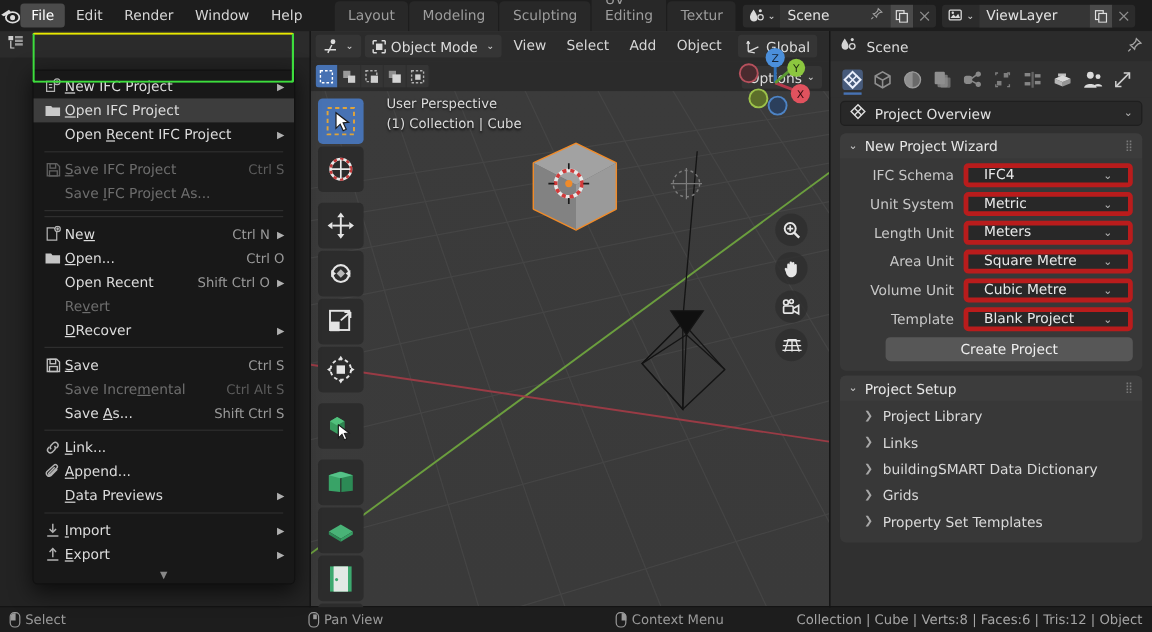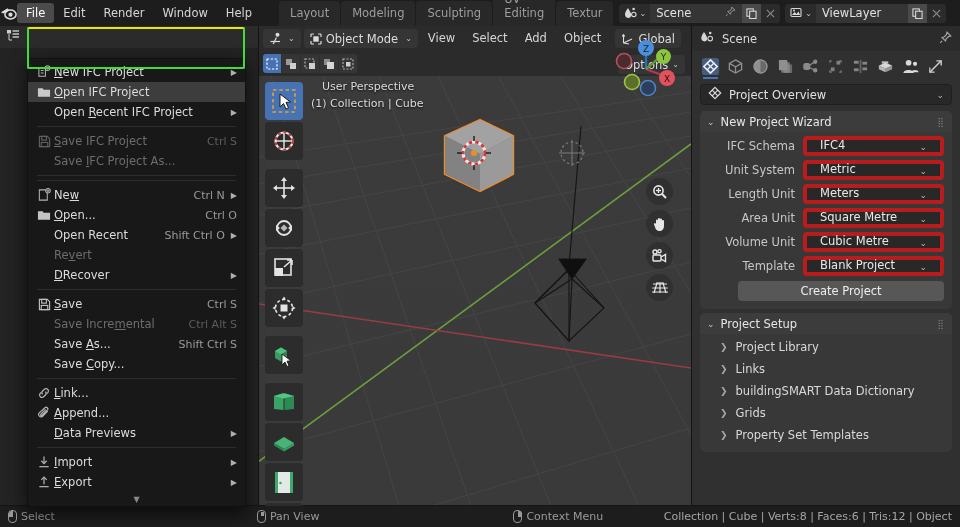--- a/index.html
+++ b/index.html
@@ -377,21 +377,21 @@
       </g>
 
       <g transform="translate(313,77)">
         <circle r="11" fill="none" stroke="#7c7c7c" stroke-width="1.2" stroke-dasharray="2.5 2.5"></circle>
         <line x1="-13" y1="0" x2="13" y2="0" stroke="#7c7c7c" stroke-width="1"></line>
         <line x1="0" y1="-13" x2="0" y2="13" stroke="#7c7c7c" stroke-width="1"></line>
       </g>
     </svg>
 
     <div class="vp-txt" style="left:63px;top:4px;">User Perspective</div>
-    <div class="vp-txt" style="left:52px;top:21px;">(1) Collection | Cube</div>
+    <div class="vp-txt" style="left:63px;top:21px;">(1) Collection | Cube</div>
   </div>
 
   <div id="tools">
     <div class="tool on">
       <svg width="26" height="26" viewBox="0 0 26 26">
         <rect x="2" y="2" width="22" height="22" fill="none" stroke="#e0a43a" stroke-width="1.6" stroke-dasharray="3.5 2.8"></rect>
         <path d="M9 6 L9 19 L12.5 15.5 L15 21 L17.5 19.7 L15 14.4 L19.5 14 Z" fill="#fff" stroke="#1c1c1c" stroke-width="1"></path>
       </svg>
     </div>
     <div class="tool">
@@ -813,24 +813,20 @@
   <div class="mi dis">
     <span class="ico"></span>
     <span class="lbl">Save Incre<span class="u">m</span>ental</span>
     <span class="acc">Ctrl Alt S</span>
   </div>
   <div class="mi">
     <span class="ico"></span>
     <span class="lbl">Save <span class="u">A</span>s...</span>
     <span class="acc">Shift Ctrl S</span>
   </div>
-  <div class="mi">
-    <span class="ico"></span>
-    <span class="lbl">Save <span class="u">C</span>opy...</span>
-  </div>
 
   <div class="msep"></div>
 
   <div class="mi">
     <span class="ico">
       <svg width="14" height="14" viewBox="0 0 15 15" fill="none" stroke="#cfcfcf" stroke-width="1.3">
         <path d="M6 9 A2.6 2.6 0 0 1 6 5.4 L8.2 3.2 A2.6 2.6 0 0 1 11.8 6.8 L10.6 8"></path>
         <path d="M9 6 A2.6 2.6 0 0 1 9 9.6 L6.8 11.8 A2.6 2.6 0 0 1 3.2 8.2 L4.4 7"></path>
       </svg>
     </span>

